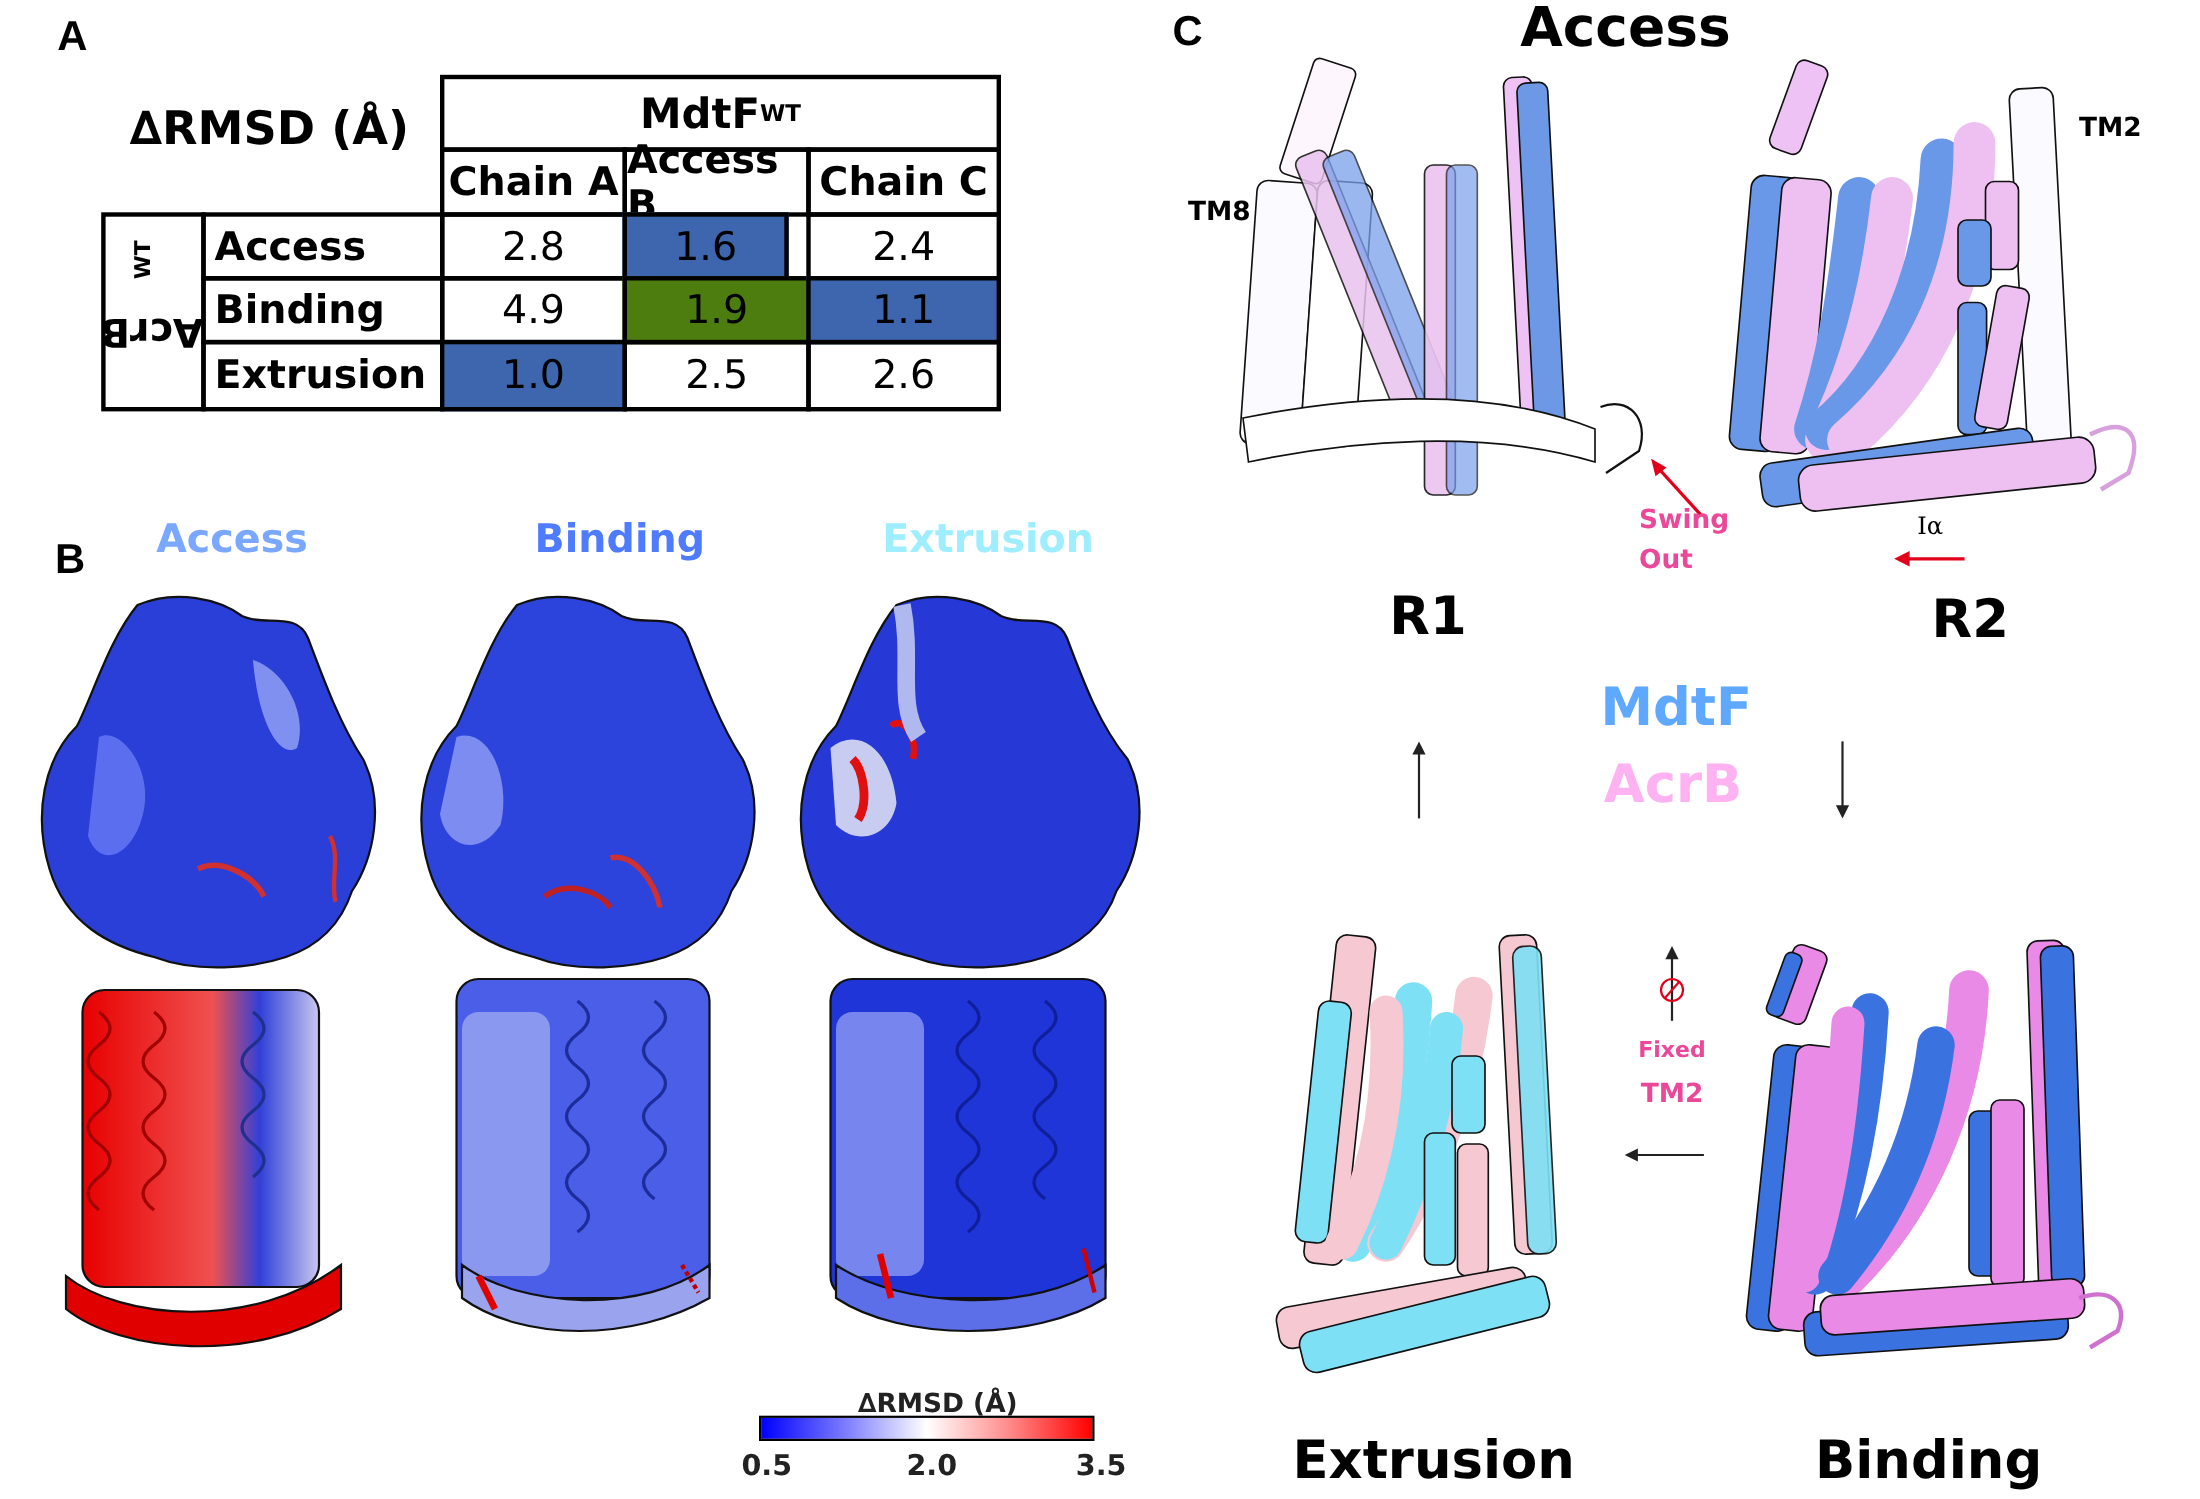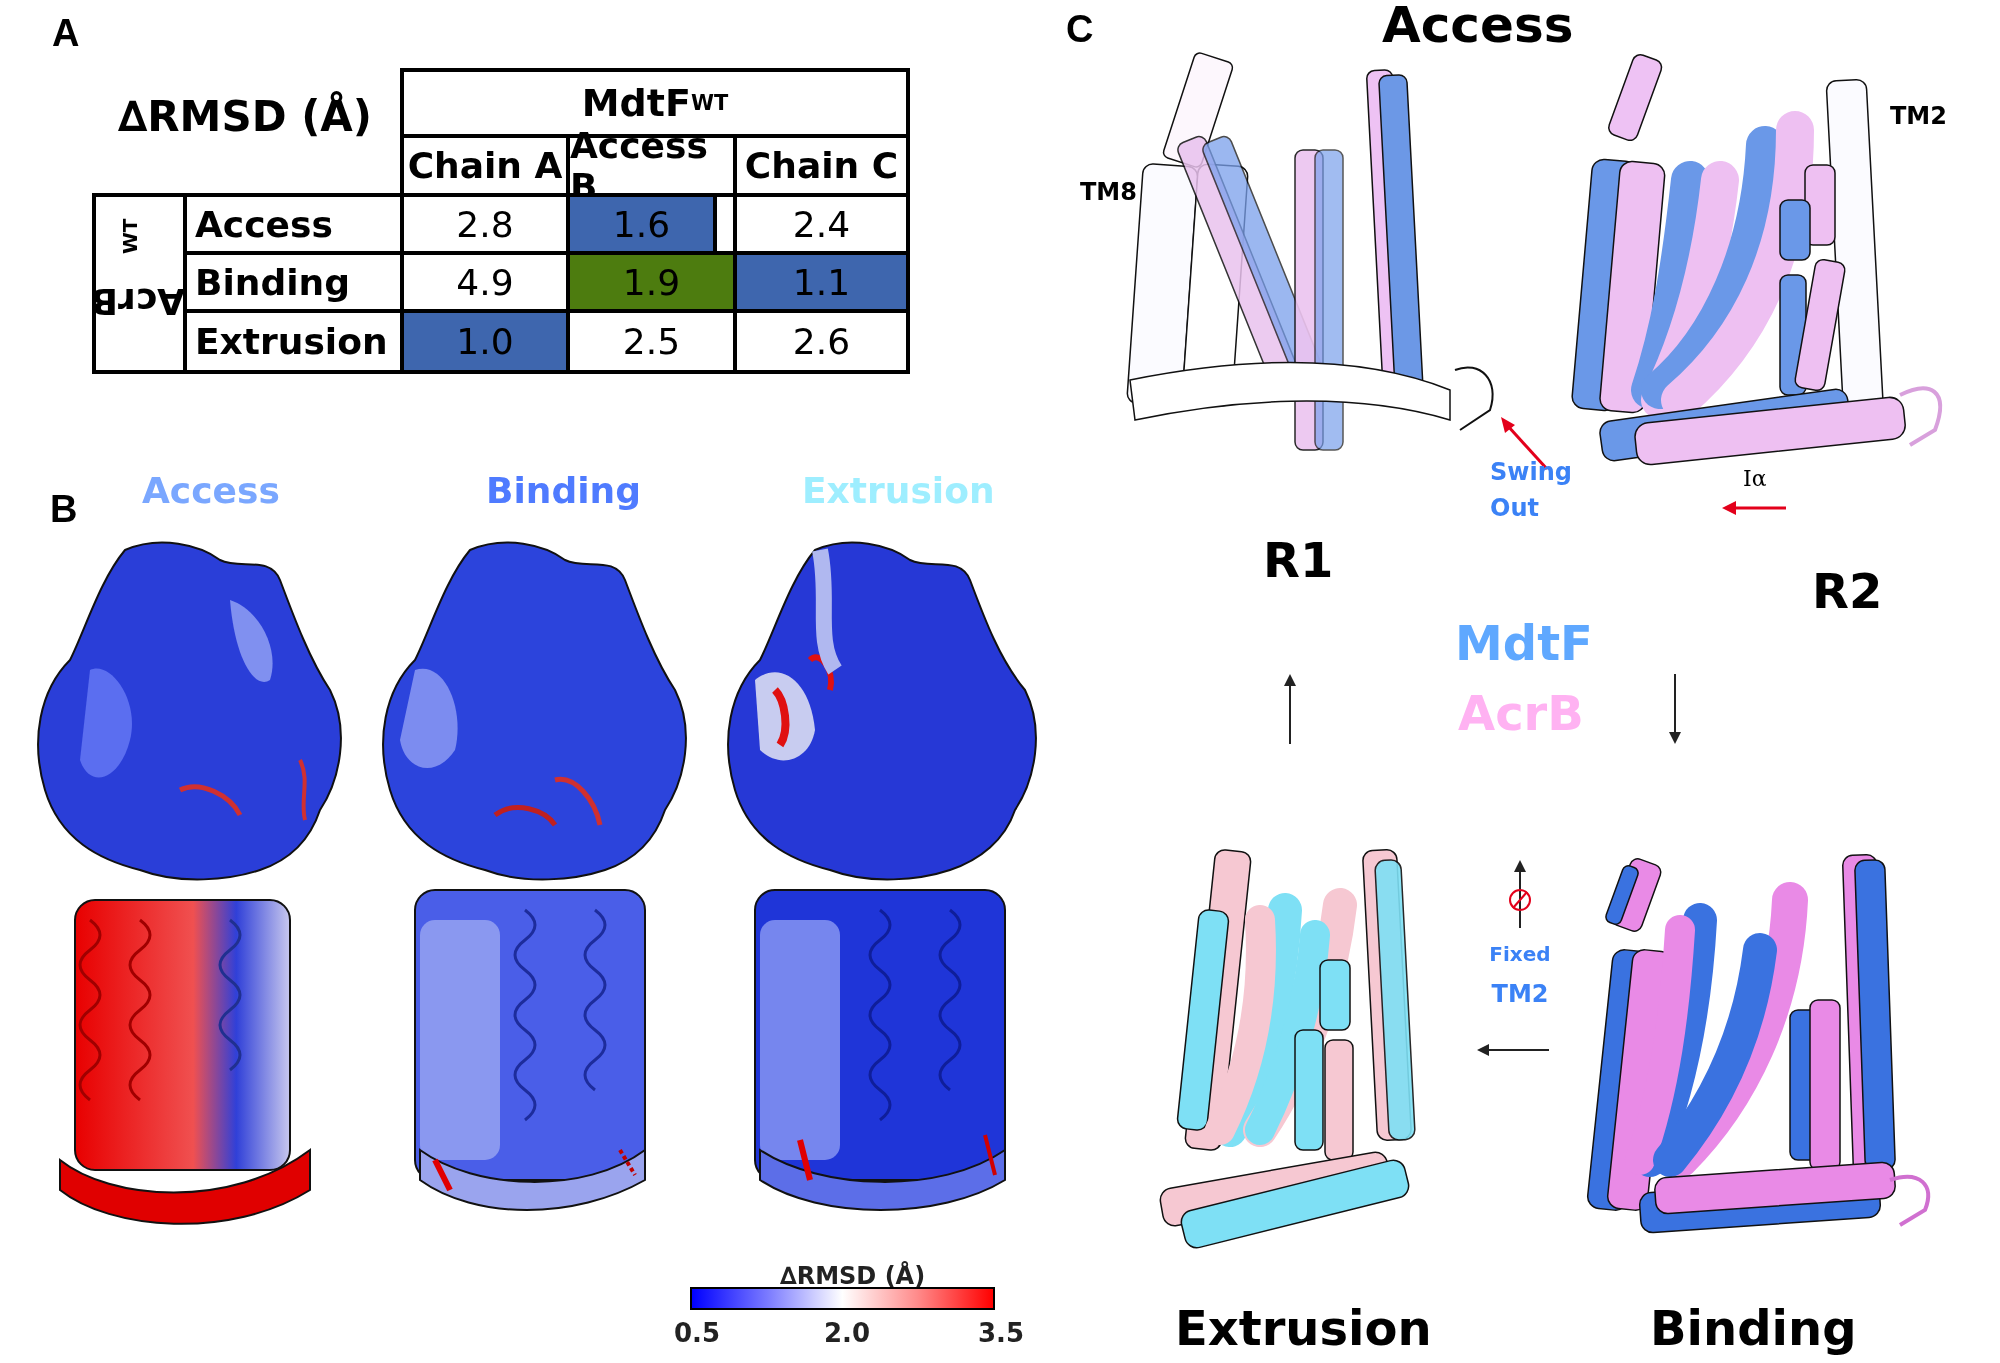--- a/index.html
+++ b/index.html
@@ -18,21 +18,21 @@
   .acrb-vert span{display:inline-block;transform:rotate(-90deg);font-weight:bold;font-size:36px;white-space:nowrap;}
   sup{font-size:0.55em;}
   
   .b-title{position:absolute;font-weight:bold;font-size:36px;font-family:"DejaVu Sans",sans-serif;}
   .cbar-title{position:absolute;left:780px;top:1262px;font-size:24px;font-weight:bold;color:#222;}
   .cbar{position:absolute;left:690px;top:1287px;width:305px;height:23px;border:2px solid #000;box-sizing:border-box;
         background:linear-gradient(to right,#0000ff 0%,#7a7aff 25%,#ffffff 50%,#ff8a8a 75%,#ff0000 100%);}
   .cbar-tick{position:absolute;top:1318px;font-size:26px;font-weight:bold;color:#222;}
   
   .c-big{position:absolute;font-weight:bold;font-family:"DejaVu Sans",sans-serif;}
-  .red{color:#3b82f6;}
+  .red{color:#ec4899;}
   svg{position:absolute;overflow:visible;}
 </style>
 </head>
 <body>
 
 <div class="panel-letter" style="left:52px;top:12px;">A</div>
 
 <div>
   <div class="rmsd-title">∆RMSD (Å)</div>
 
@@ -185,21 +185,21 @@
 <div class="c-big red" style="left:1490px;top:458px;font-size:24px;width:80px;text-align:center;">Swing</div>
 <div class="c-big red" style="left:1490px;top:494px;font-size:24px;width:80px;">Out</div>
 
 <div class="abs" style="left:1743px;top:466px;font-size:22px;font-family:'DejaVu Serif',serif;">Iα</div>
 <svg style="left:1720px;top:498px;" width="70" height="20">
   <line x1="66" y1="10" x2="12" y2="10" stroke="#e3001b" stroke-width="3"></line>
   <polygon points="2,10 16,3 16,17" fill="#e3001b"></polygon>
 </svg>
 
 <div class="c-big" style="left:1263px;top:532px;font-size:48px;">R1</div>
-<div class="c-big" style="left:1812px;top:535px;font-size:48px;margin-top:28px;">R2</div>
+<div class="c-big" style="left:1756px;top:535px;font-size:48px;">R2</div>
 
 <div class="c-big" style="left:1455px;top:615px;font-size:48px;color:#5fa8ff;">MdtF</div>
 <div class="c-big" style="left:1458px;top:685px;font-size:48px;color:#ffb2f2;">AcrB</div>
 
 <svg style="left:1280px;top:672px;" width="20" height="74">
   <line x1="10" y1="72" x2="10" y2="10" stroke="#222" stroke-width="2"></line>
   <polygon points="10,2 4,14 16,14" fill="#222"></polygon>
 </svg>
 <svg style="left:1665px;top:672px;" width="20" height="74">
   <line x1="10" y1="2" x2="10" y2="62" stroke="#222" stroke-width="2"></line>

